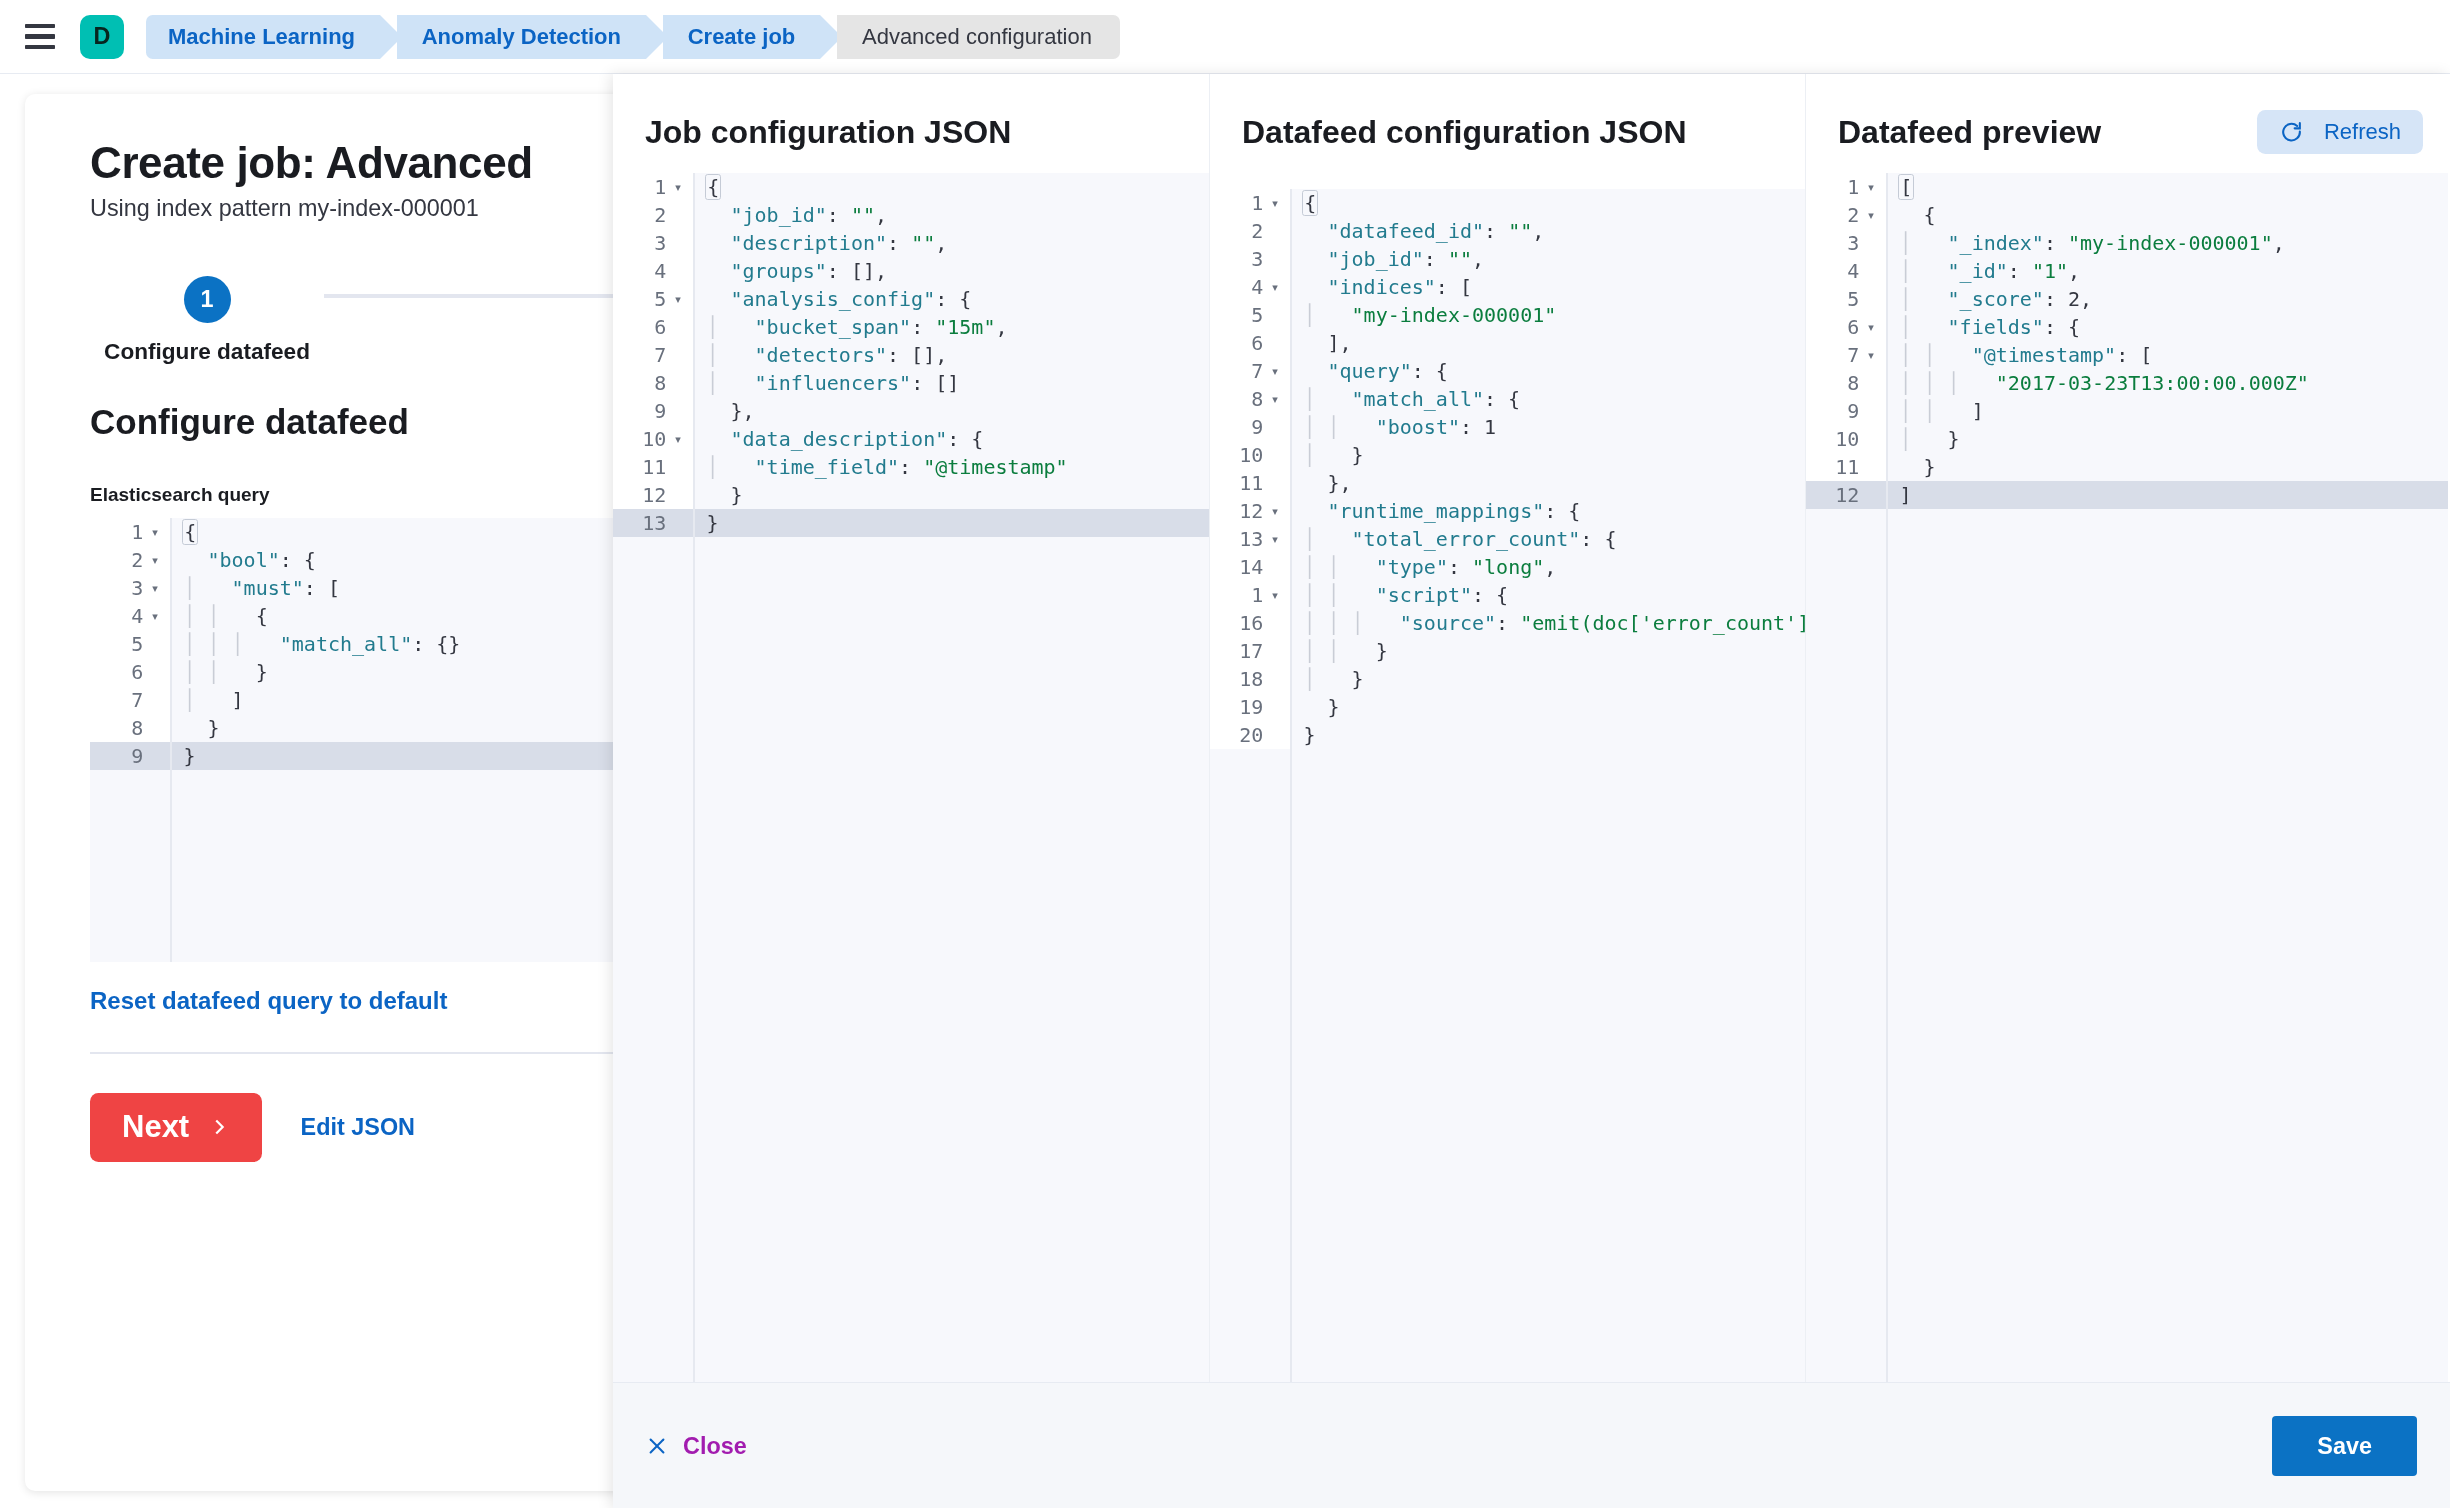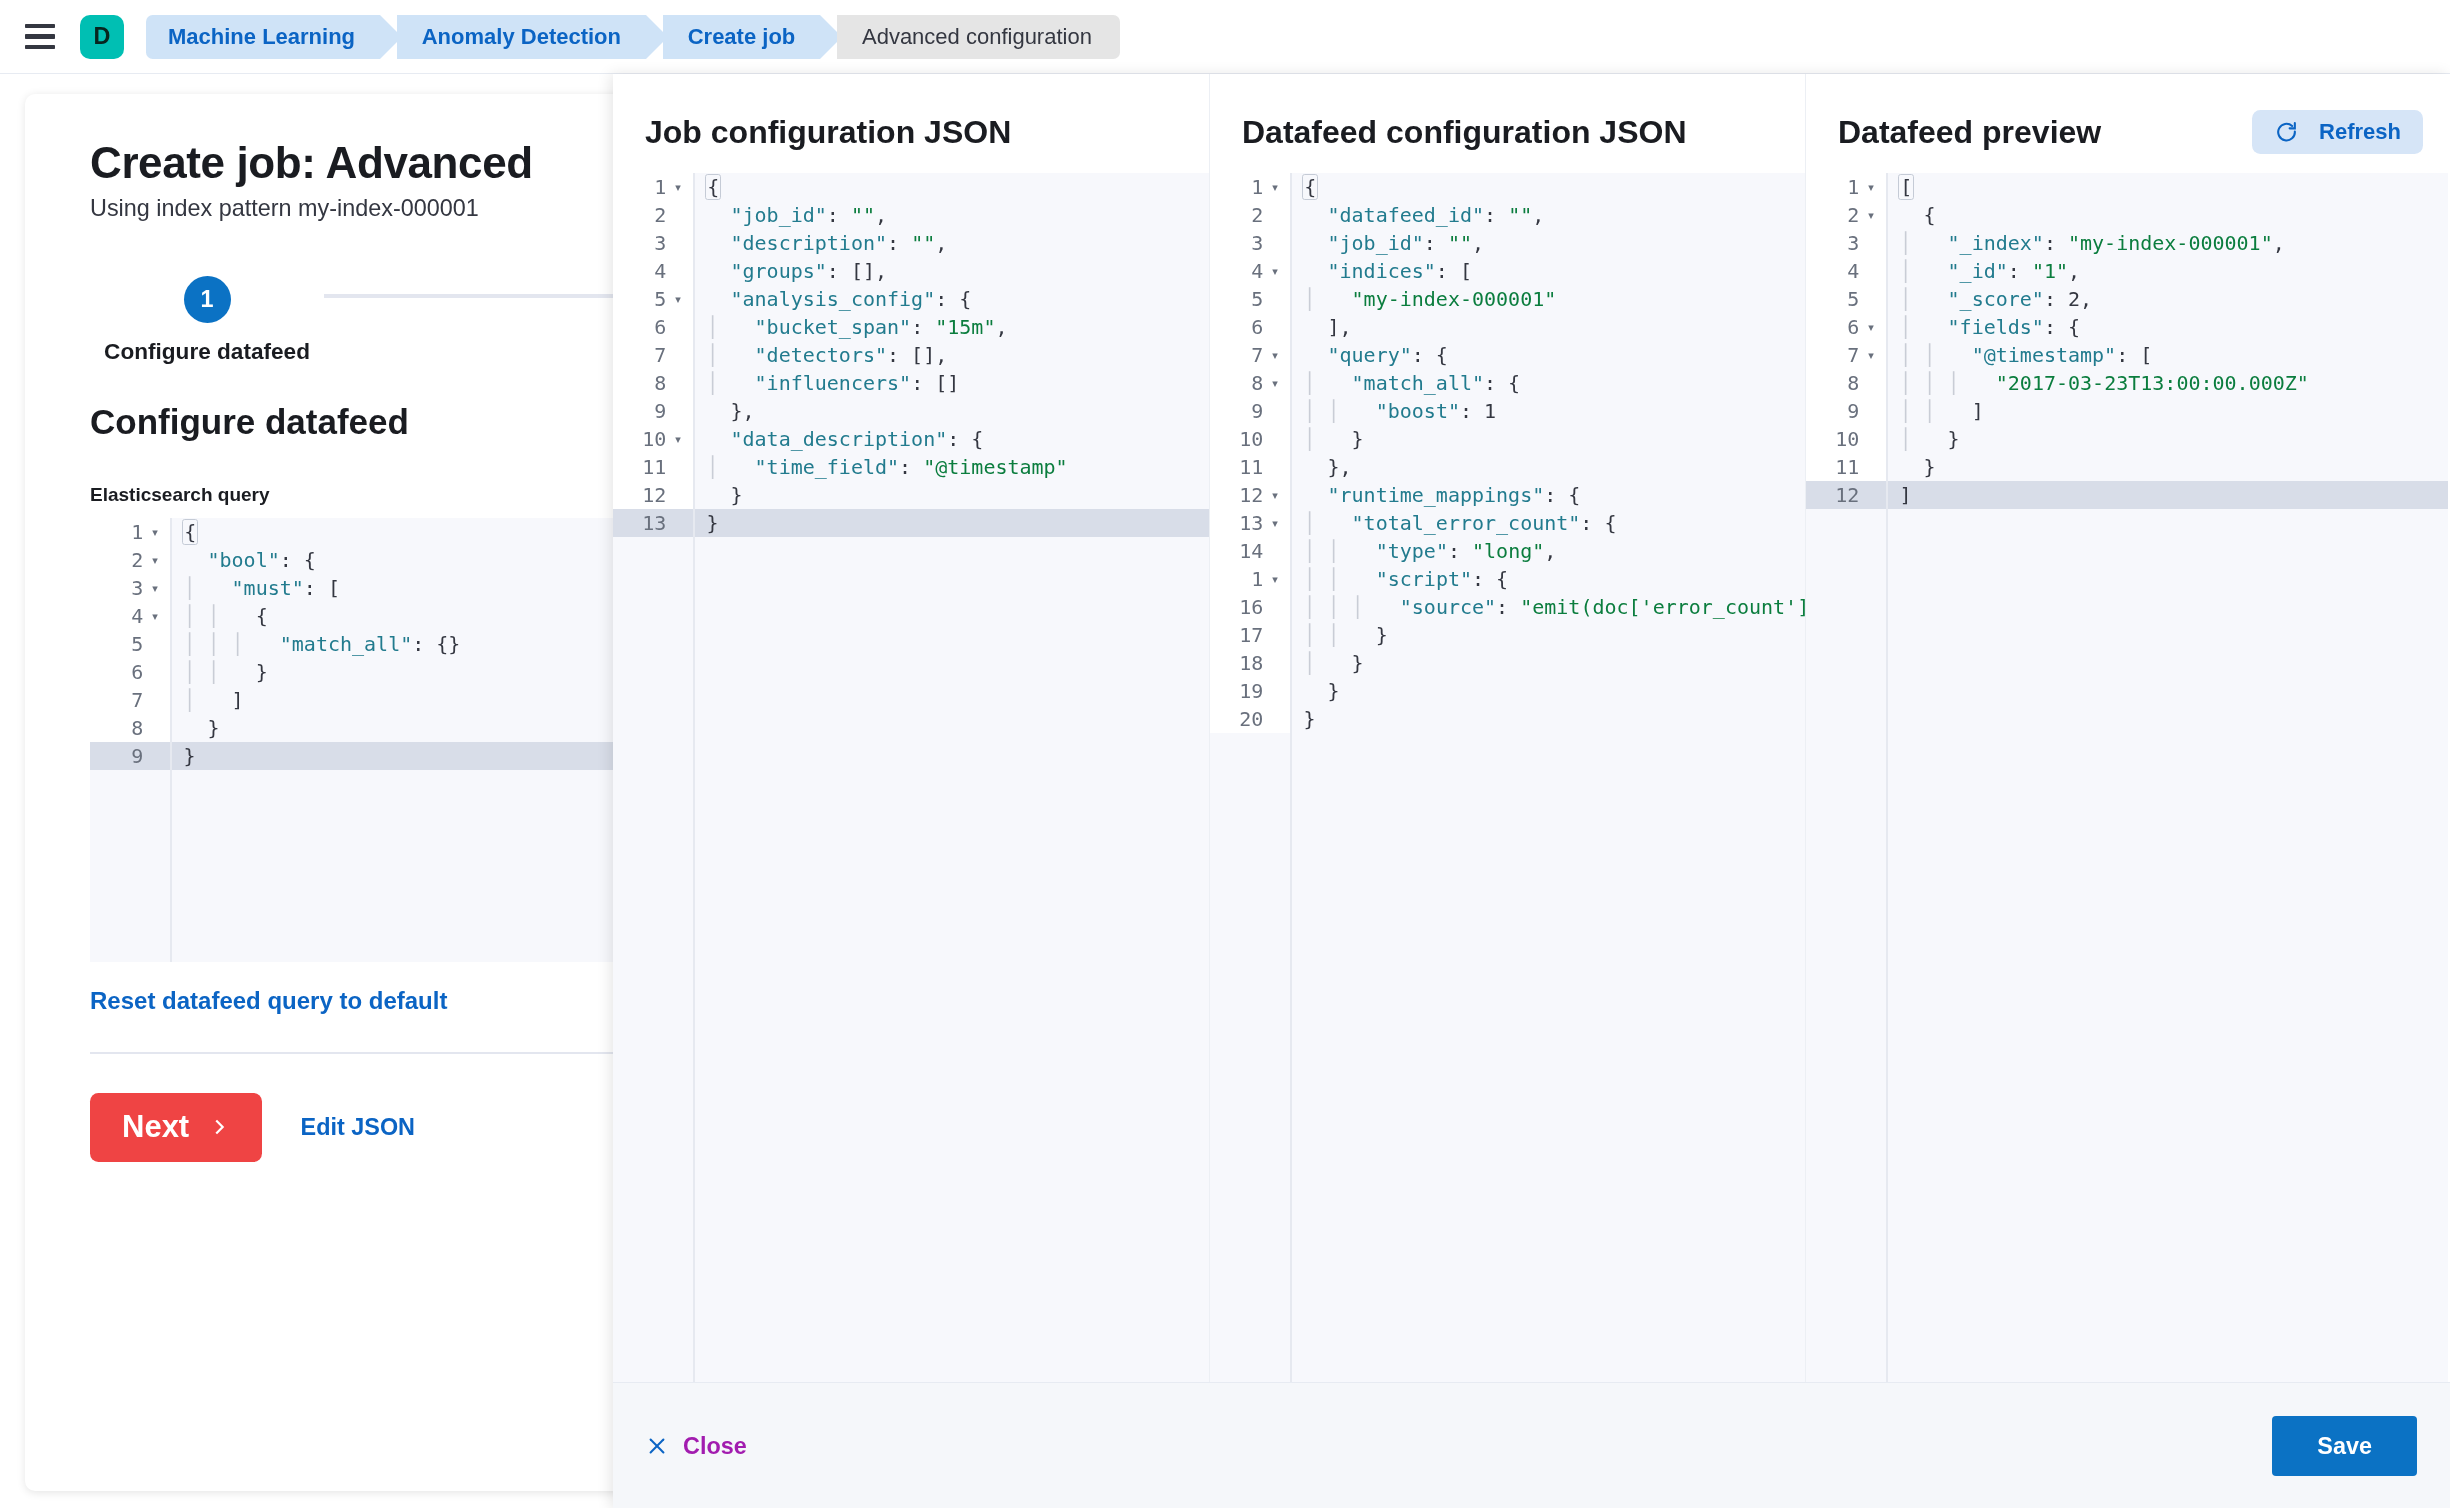--- a/index.html
+++ b/index.html
@@ -115,28 +115,28 @@
   .flyout-body { flex: 1; display: flex; overflow: hidden; }
   .pane { display: flex; flex-direction: column; padding: 28.5px 0 0 0; overflow: hidden; }
   .pane + .pane { border-left: 1.7px solid #eceff4; }
   .pane-head {
     display: flex; align-items: center; justify-content: space-between;
     padding: 0 25px 0 32px; height: 59px;
   }
   .pane-title { font-size: 32px; font-weight: 700; color: #1a1c21; white-space: nowrap; }
   .refresh-btn {
     background: #d6e5f7; color: #0b64c4; border: none; border-radius: 8.4px;
-    font-size: 22px; font-weight: 700; padding: 9px 22px;
+    font-size: 22px; font-weight: 400; padding: 9px 22px;
     display: inline-flex; align-items: center; gap: 20px; cursor: pointer;
     font-family: "Liberation Sans", sans-serif; white-space: nowrap;
   }
   .pane-editor { flex: 1; margin-top: 11.7px; overflow: hidden; position: relative; }
 
   .pane-1 { width: 596px; }
-  .pane-2 { width: 596px; }
+  .pane-2 { width: 596px; gap: 16px; }
   .pane-3 { width: 643px; }
 
   .flyout-foot {
     height: 127px; flex: none; background: #f5f7fa;
     border-top: 1.7px solid #e7ebf2;
     display: flex; align-items: center; justify-content: space-between;
     padding: 0 33px 0 33px;
   }
   .close-btn {
     display: inline-flex; align-items: center; gap: 15px;

